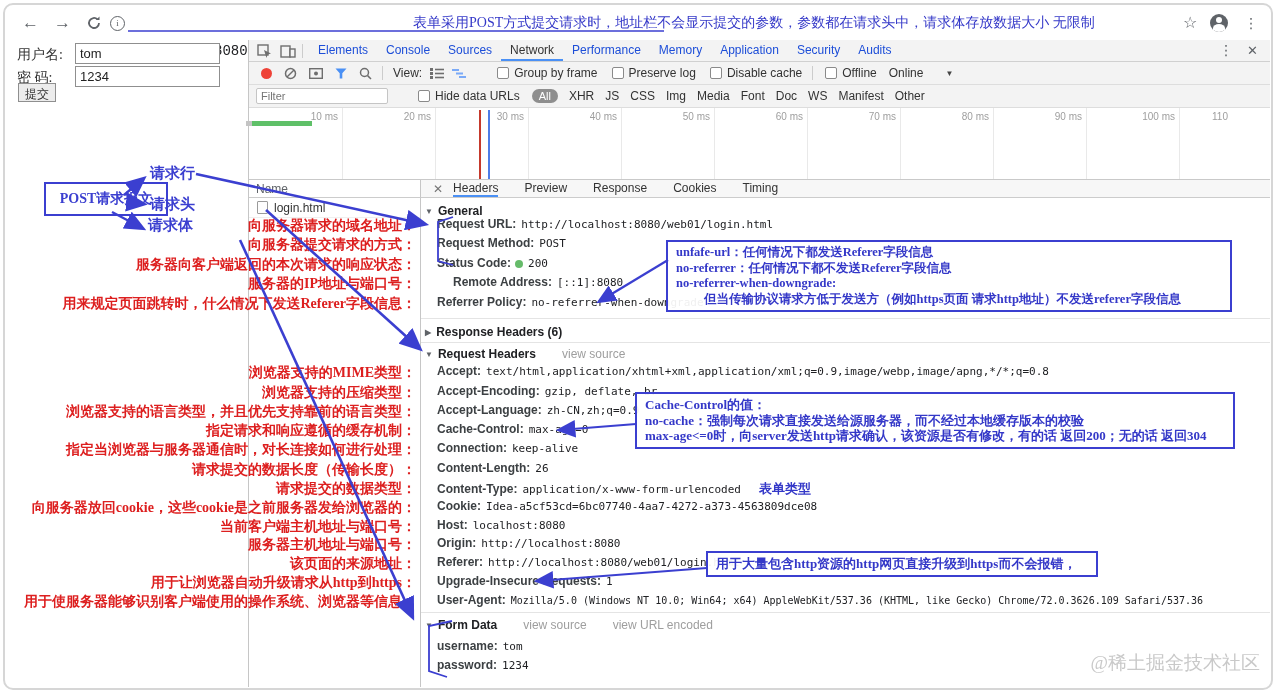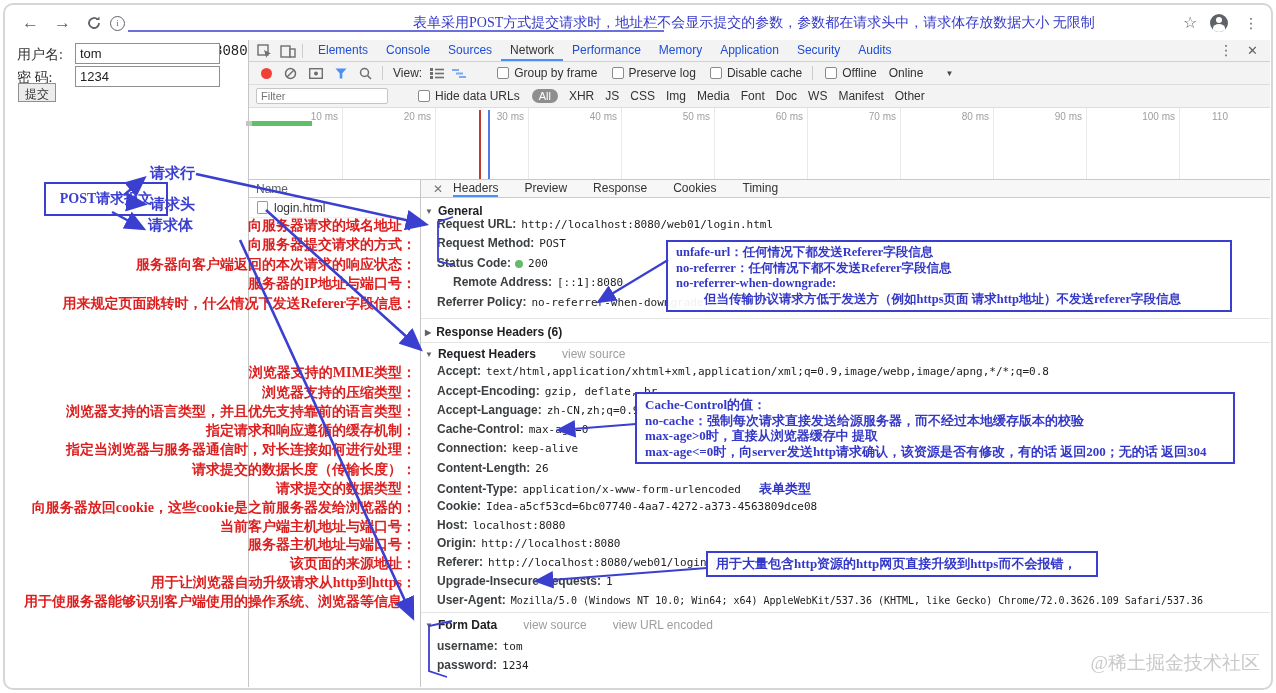--- a/index.html
+++ b/index.html
@@ -323,21 +323,20 @@
 
 <div class="blue-box" style="left:666px;top:240px;width:566px;font-size:12.5px;">
   <div>unfafe-url：任何情况下都发送Referer字段信息</div>
   <div>no-referrer：任何情况下都不发送Referer字段信息</div>
   <div>no-referrer-when-downgrade:</div>
   <div class="bb-indent">但当传输协议请求方低于发送方（例如https页面 请求http地址）不发送referer字段信息</div>
 </div>
 <div class="blue-box" style="left:635px;top:392px;width:600px;font-size:13px;">
   <div>Cache-Control的值：</div>
   <div>no-cache：强制每次请求直接发送给源服务器，而不经过本地缓存版本的校验</div>
-  <div>max-age&gt;0时，直接从浏览器缓存中 提取</div>
   <div>max-age&lt;=0时，向server发送http请求确认，该资源是否有修改，有的话 返回200；无的话 返回304</div>
 </div>
 <div class="blue-box" style="left:706px;top:551px;width:392px;font-size:13px;">
   <div>用于大量包含http资源的http网页直接升级到https而不会报错，</div>
 </div>
 
 <svg class="overlay" width="1276" height="693" viewBox="0 0 1276 693">
   <defs>
     <marker id="ah" markerWidth="9" markerHeight="8" refX="7" refY="4" orient="auto">
       <path d="M0,0 L9,4 L0,8 Z" fill="#3b3fd0"></path>

